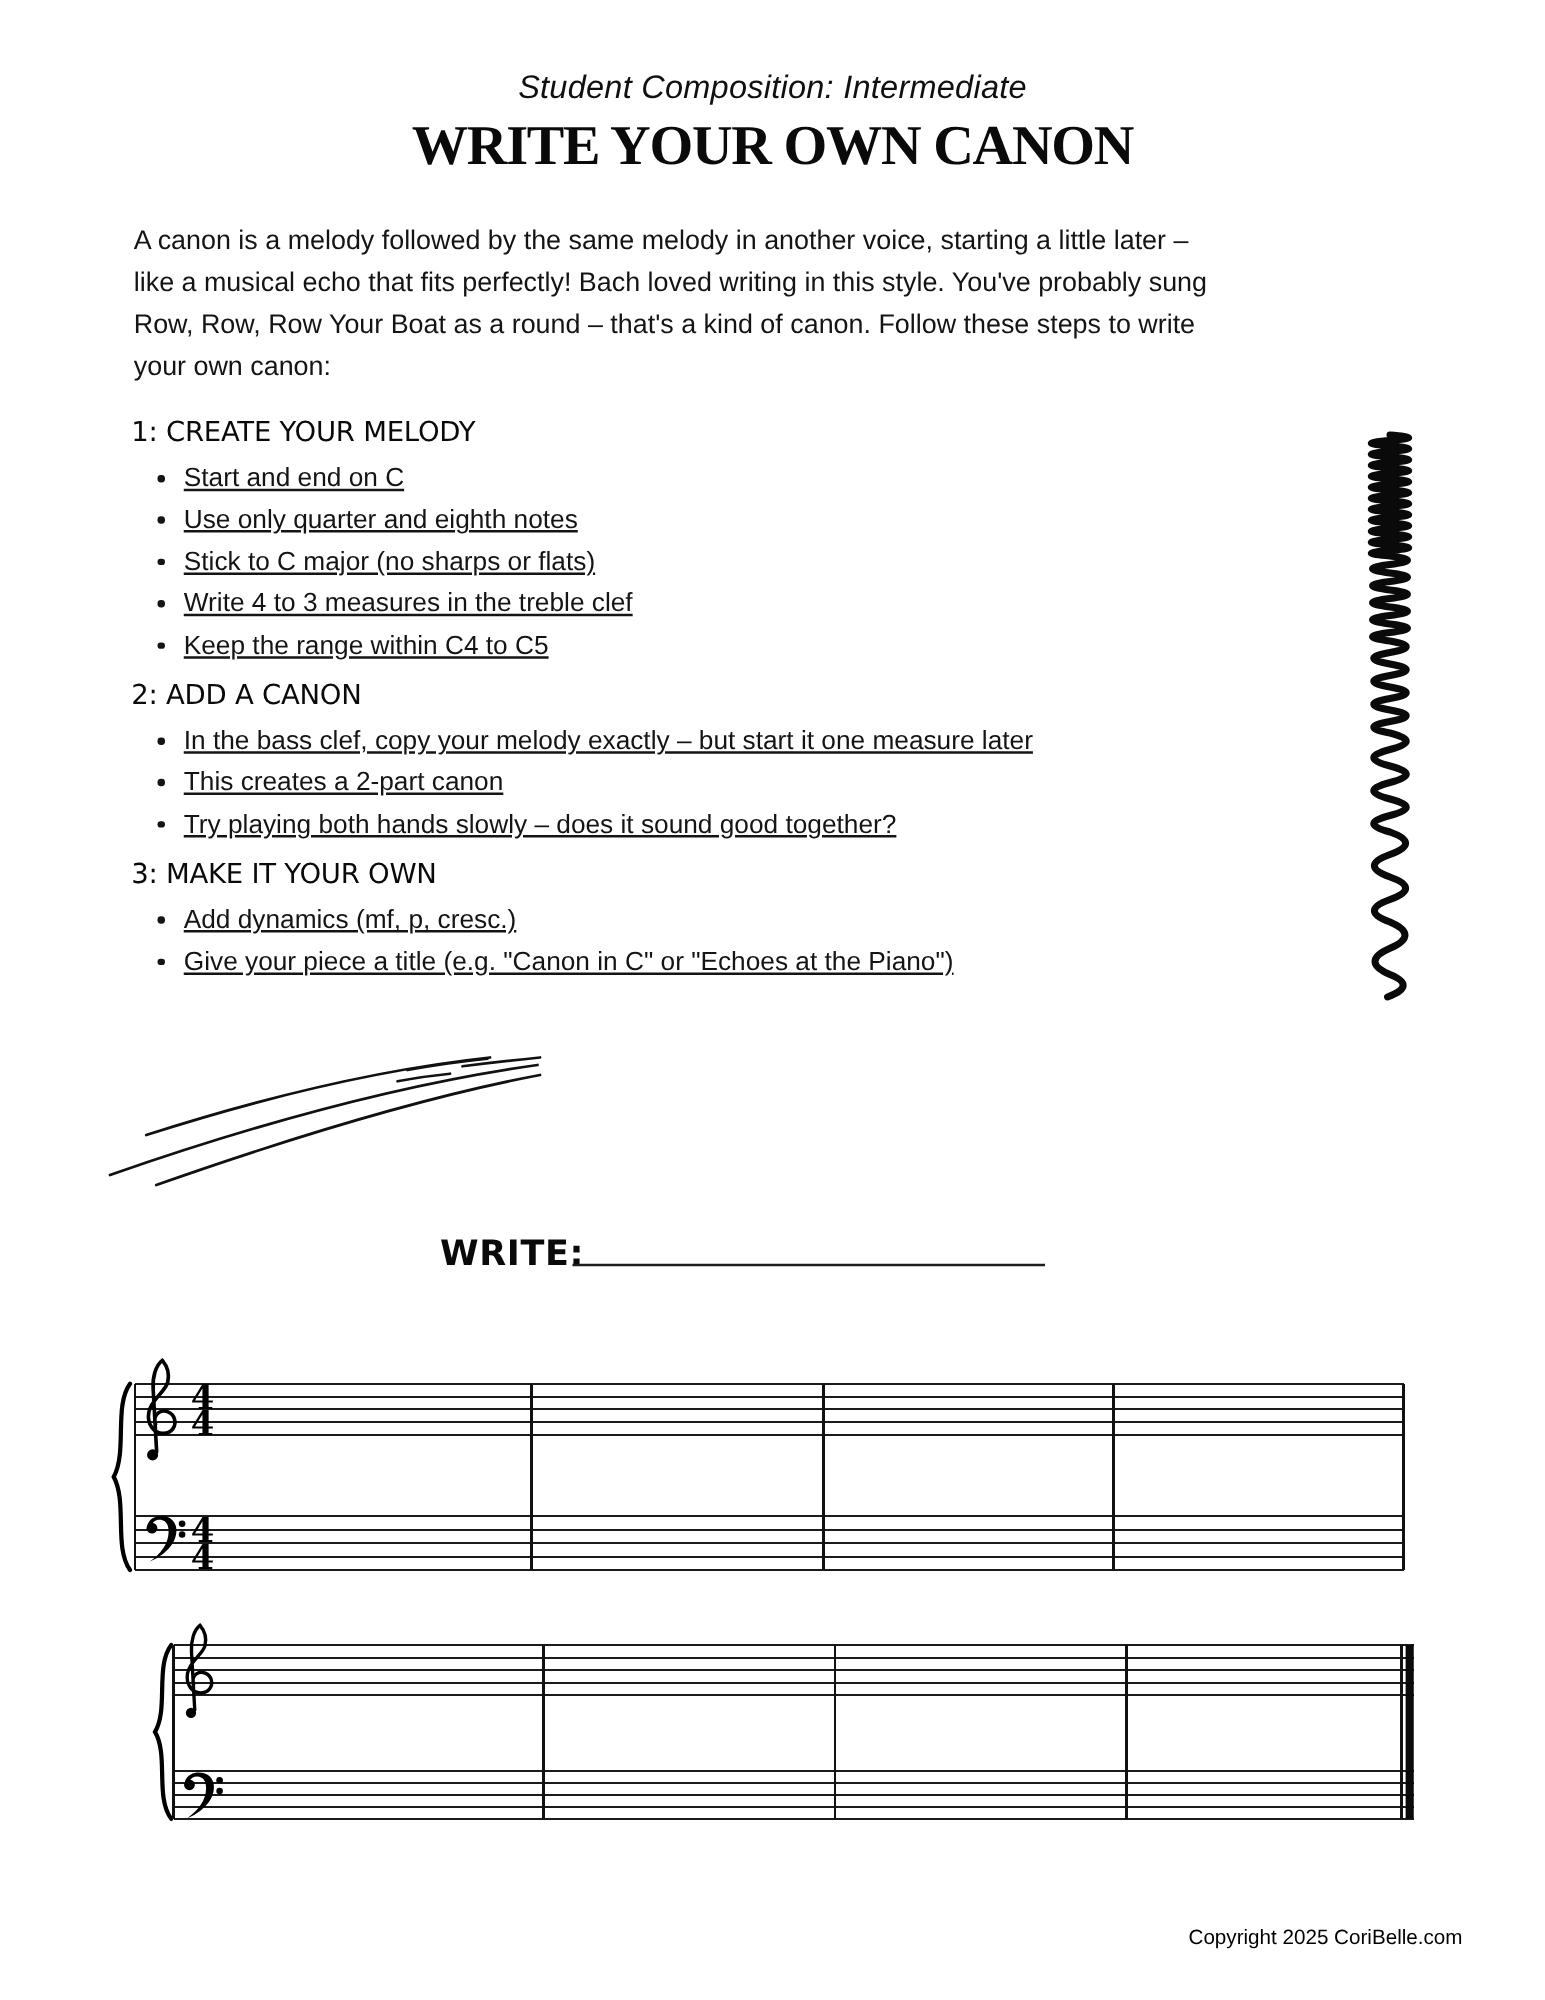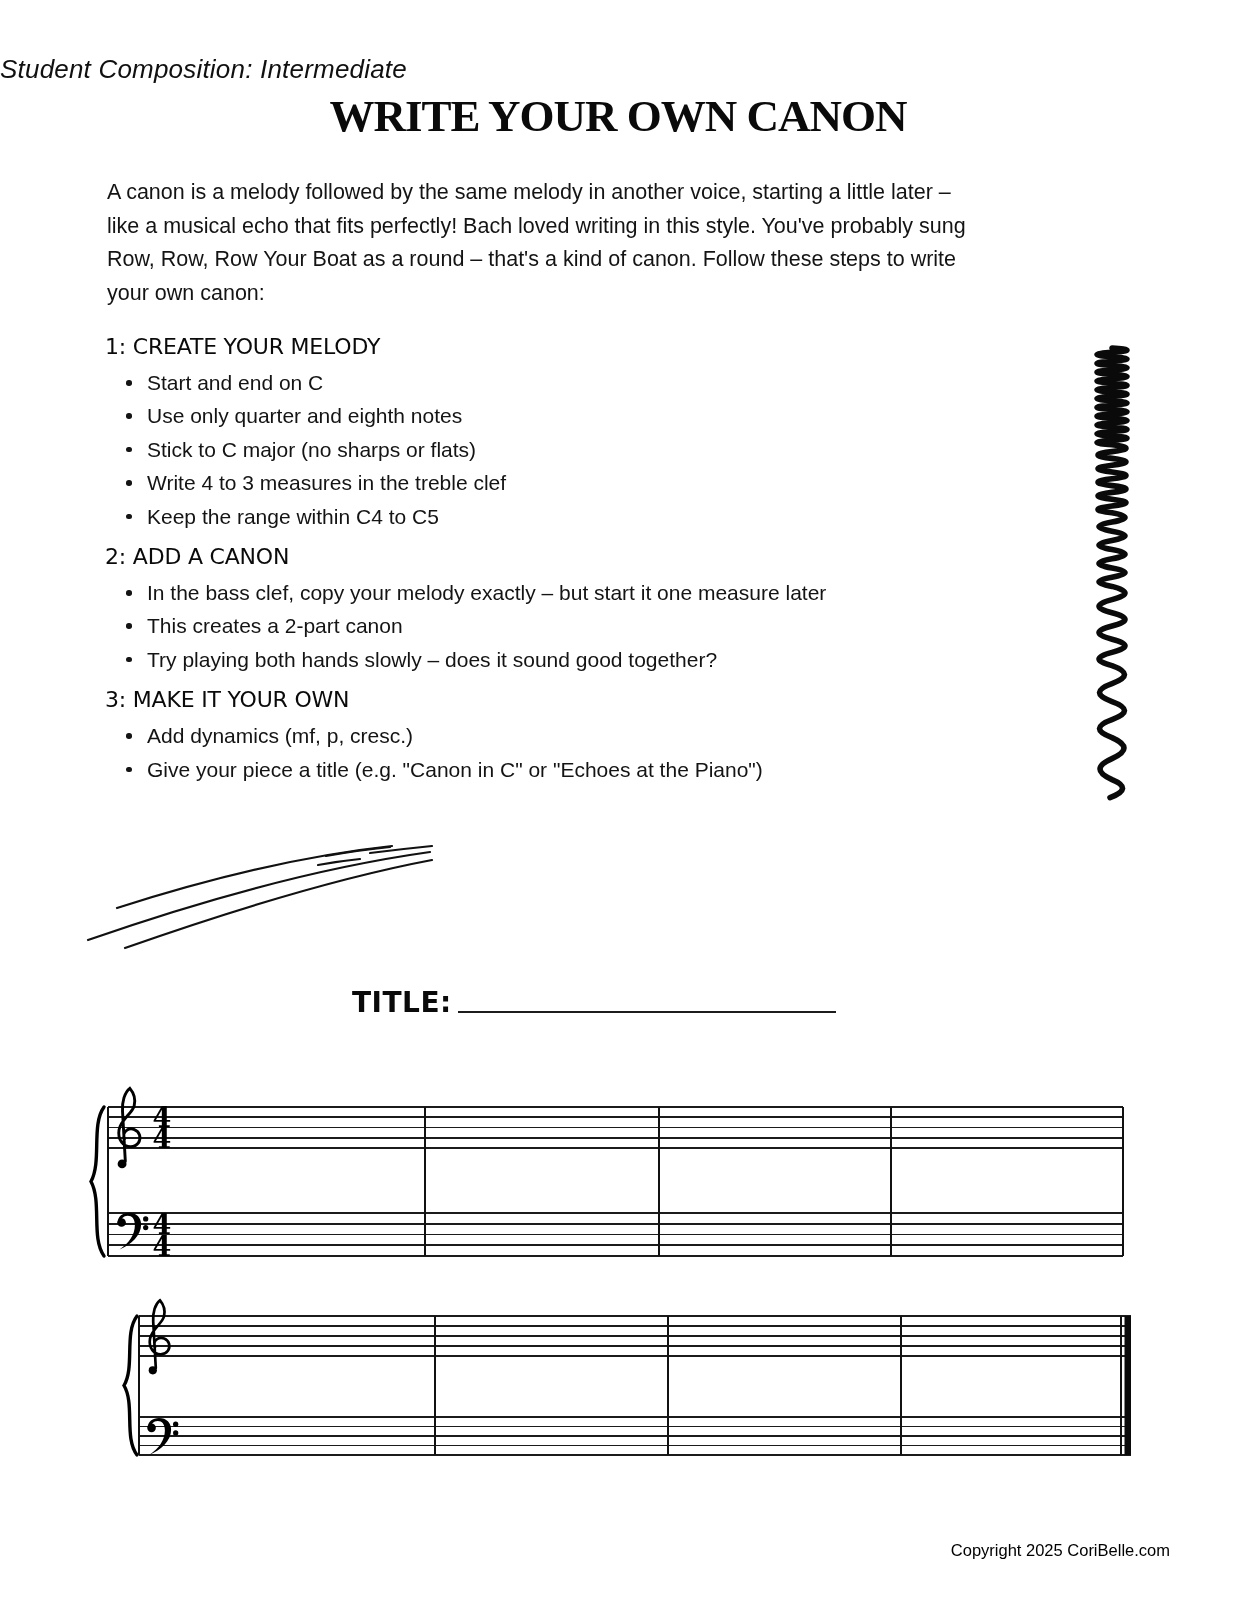--- a/index.html
+++ b/index.html
@@ -1,41 +1,41 @@
 <!DOCTYPE html>
 <html><head>
 <meta charset="utf-8">
 <style>
   html,body{margin:0;padding:0;}
   body{
     width:1236px;height:1600px;position:relative;background:#ffffff;
     font-family:"Liberation Sans",sans-serif;color:#141414;overflow:hidden;
   }
   .subtitle{
-    position:absolute;top:54px;left:0;width:1236px;text-align:left;
+    position:absolute;top:54px;left:0;width:1236px;text-align:center;
     font-size:26px;font-style:italic;letter-spacing:0.2px;color:#101010;
   }
   .main-title{
     position:absolute;top:90px;left:0;width:1236px;text-align:center;
     font-family:Liberation Serif, serif;font-weight:bold;font-size:45px;
     letter-spacing:-1px;color:#0a0a0a;
   }
   .intro{
     position:absolute;top:176px;left:107px;width:1000px;
     font-size:21.5px;line-height:33.5px;color:#141414;
   }
   .instructions{
     position:absolute;top:334px;left:105px;width:960px;
   }
   .section-heading{
     font-family:"DejaVu Sans",sans-serif;font-weight:normal;font-size:22px;
     letter-spacing:-0.2px;line-height:26px;margin:0 0 6px 0;color:#0a0a0a;
   }
   .section-heading.spaced{margin-top:11px;}
-  ul.bullets{list-style:none;margin:0 0 2px 0;padding:0;}
+  ul.bullets{list-style:none;margin:0 0 2px 0;padding:0;text-decoration:underline;}
   ul.bullets li{
     position:relative;padding-left:42px;font-size:21px;line-height:33.4px;color:#141414;
   }
   ul.bullets li::before{
     content:"";position:absolute;left:21px;top:14px;width:5.5px;height:5.5px;
     border-radius:50%;background:#141414;
   }
   .spring{position:absolute;left:1084px;top:344px;}
   .swoosh{position:absolute;left:80px;top:815px;}
   .title-row-label{
@@ -113,21 +113,21 @@
   <g fill="none" stroke="#111" stroke-width="2.2" stroke-linecap="round">
     <path d="M 37 93 Q 190 44 312 31"></path>
     <path d="M 8 125 Q 200 58 350 37"></path>
     <path d="M 45 133 Q 230 68 352 45"></path>
     <path d="M 238 50 Q 260 46 280 44"></path>
     <path d="M 246 41 Q 280 35 310 32"></path>
     <path d="M 290 38 Q 322 34 352 31"></path>
   </g>
 </svg>
 
-<div class="title-row-label">TITLE:</div>
+<div class="title-row-label">WRITE:</div>
 <div class="title-blank"></div>
 
 <svg class="system system-1" width="1060" height="200" viewBox="0 0 1060 200">
   <defs>
     <g id="treble-clef" fill="#000">
       <circle cx="9.8" cy="72.8" r="4.1"></circle>
       <path fill="none" stroke="#000" stroke-width="2.7" stroke-linecap="round" d="M 12.8 70.5 L 10.2 24 C 9.6 15 12.2 6.5 17 2.8 C 21 7.5 22.3 13.5 21 19 C 19.4 25.8 8.6 31.8 7 41.2 C 5.4 50.6 11.2 57 17.8 56.8 C 24.4 56.6 27.4 51.2 26 46.2 C 24.6 41.2 18.4 38.8 14.4 41.4 C 11.6 43.2 10.6 46.8 12 49.9"></path>
     </g>
     <g id="bass-clef" fill="#000">
       <circle cx="6.3" cy="9.2" r="3.6"></circle>

